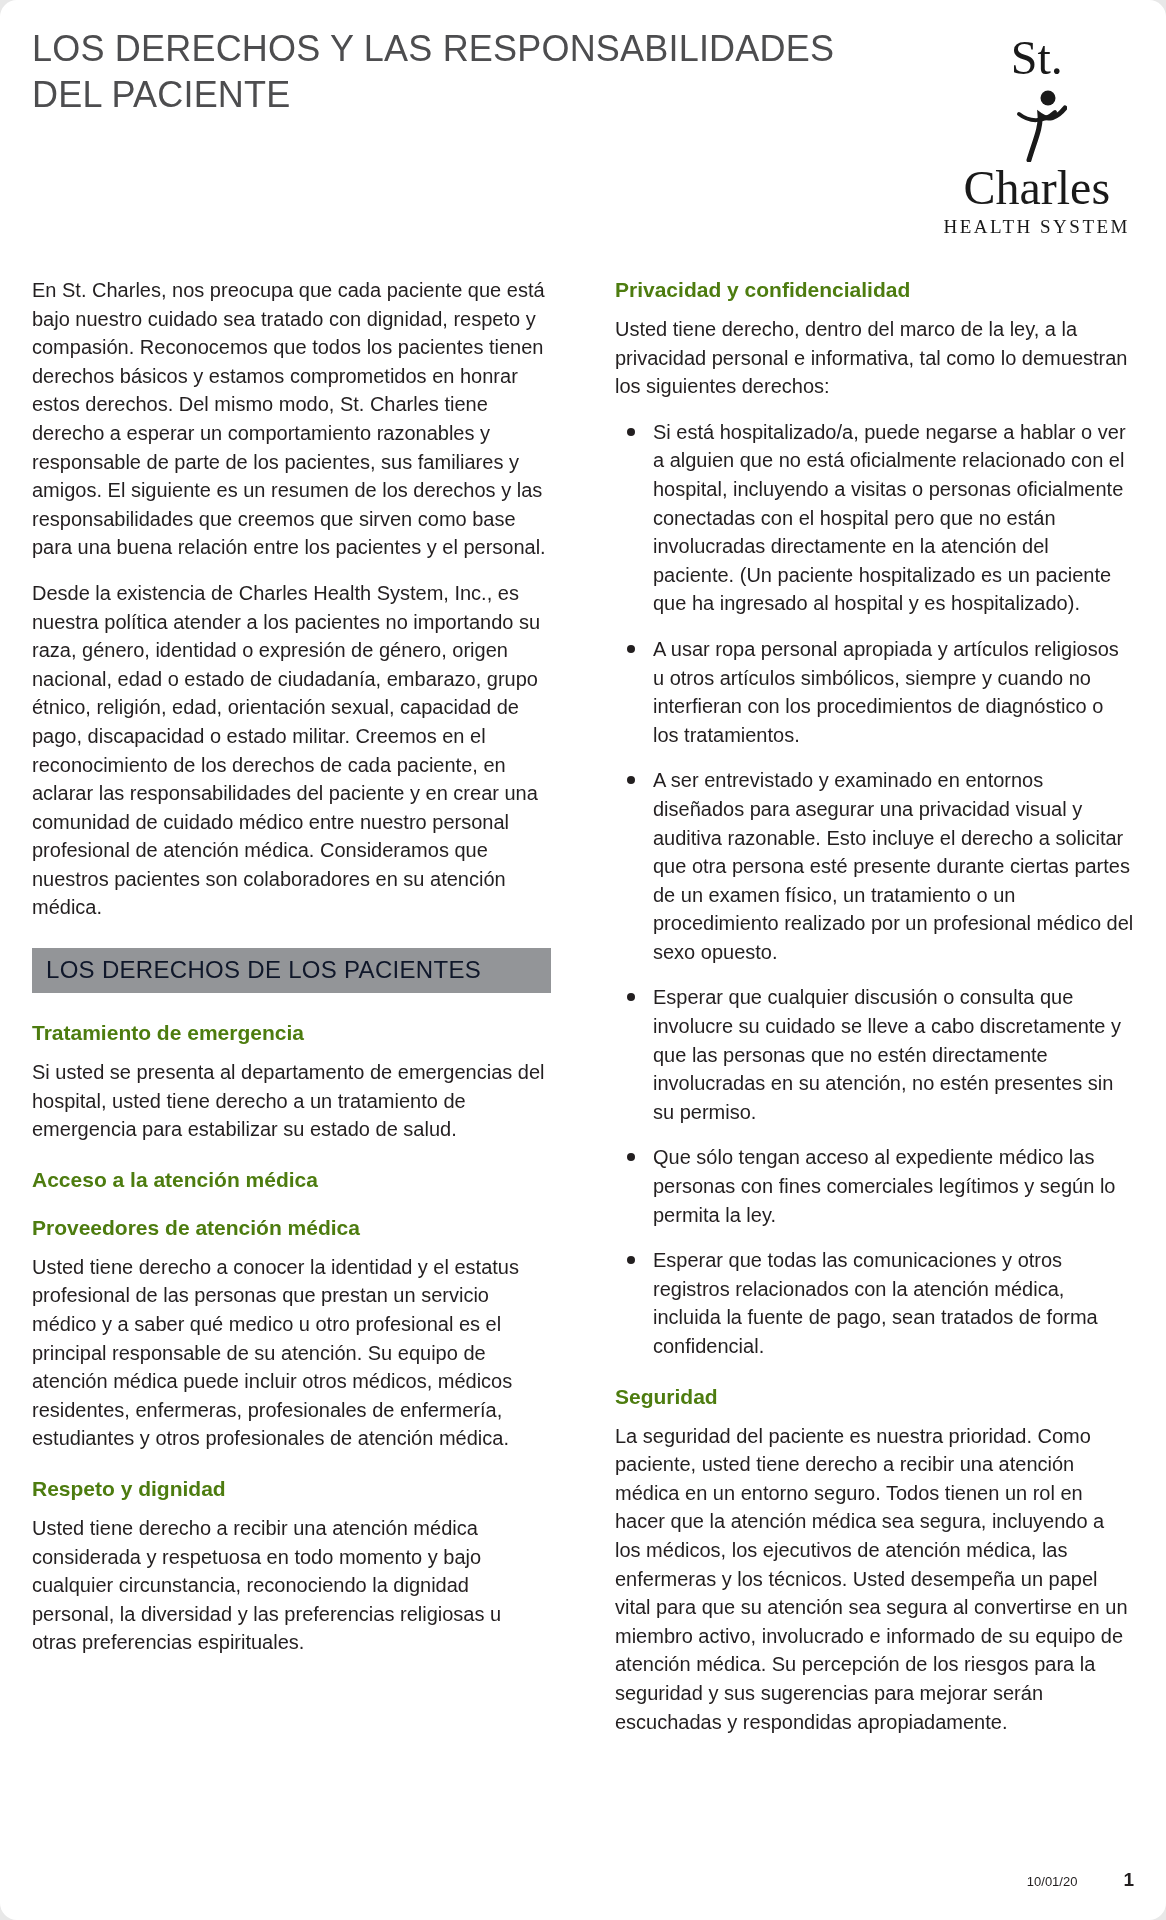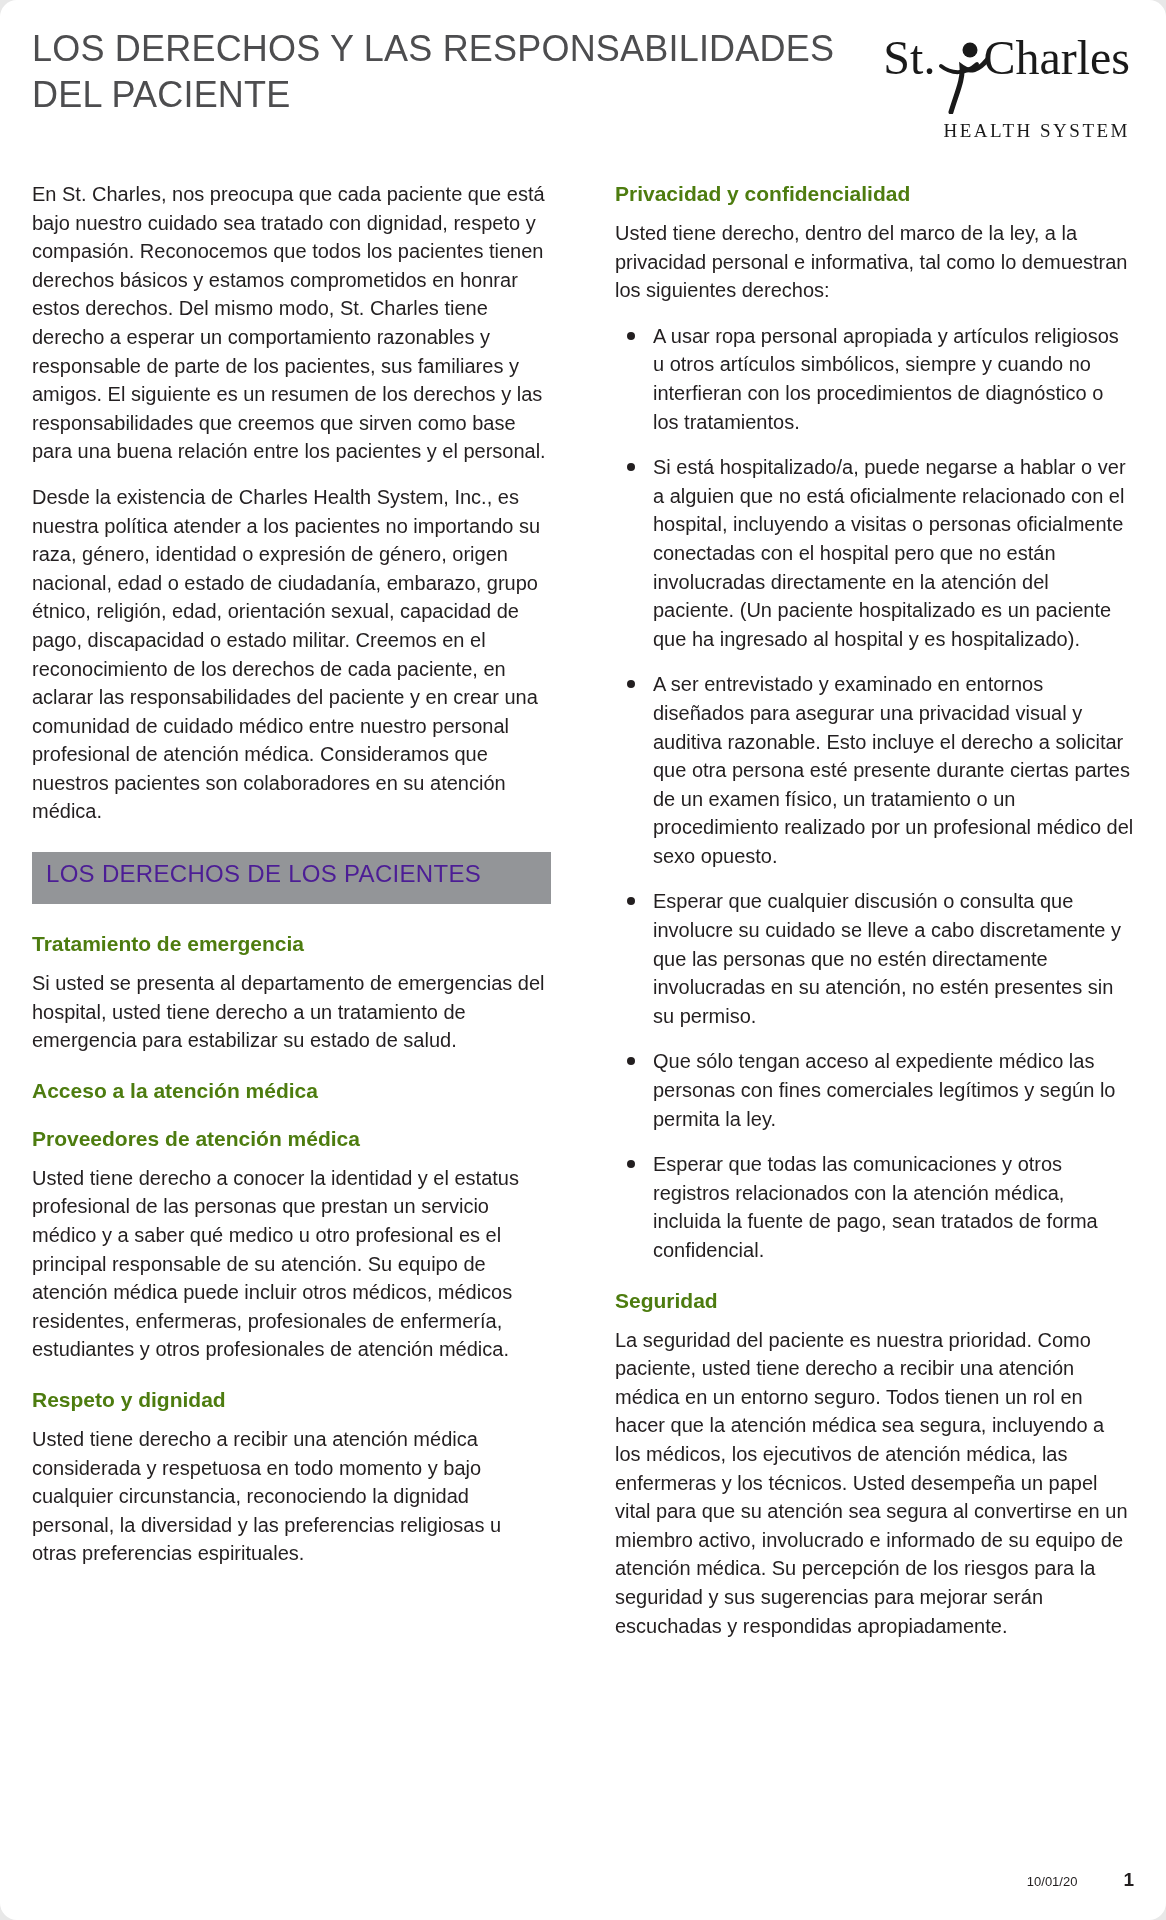--- a/index.html
+++ b/index.html
@@ -33,26 +33,27 @@
     text-transform: uppercase;
   }
   .logo {
     text-align: right;
     padding-top: 8px;
     padding-right: 4px;
     flex-shrink: 0;
   }
   .logo-top {
     display: flex;
-    align-items: flex-start;
+    align-items: center;
     justify-content: flex-end;
     font-family: "Liberation Serif", serif;
     font-size: 48px;
     color: #1a1a1a;
     line-height: 1;
+    flex-direction: column;
   }
   .logo-figure {
     margin: 0 -6px 0 2px;
     position: relative;
     top: 6px;
   }
   .logo-sub {
     font-family: "Liberation Serif", serif;
     font-size: 19px;
     letter-spacing: 2.5px;
@@ -69,23 +70,23 @@
 
   .body-text {
     font-size: 20px;
     line-height: 1.43;
     margin-bottom: 17px;
     color: #231f20;
   }
 
   .section-bar {
     background: #939598;
-    color: #4c1d95;
+    color: #0f172a;
     font-size: 24px;
-    padding: 8px 14px 16px 14px;
+    padding: 8px 14px 9px 14px;
     margin: 26px 0 28px 0;
     letter-spacing: 0.3px;
   }
 
   .subsection-heading {
     font-size: 21px;
     font-weight: 700;
     color: #4d7c0f;
     margin: 24px 0 13px 0;
   }
@@ -171,22 +172,22 @@
 
       <h3 class="subsection-heading">Respeto y dignidad</h3>
       <p class="body-text">Usted tiene derecho a recibir una atención médica considerada y respetuosa en todo momento y bajo cualquier circunstancia, reconociendo la dignidad personal, la diversidad y las preferencias religiosas u otras preferencias espirituales.</p>
     </div>
 
     <div class="col col-right">
       <h3 class="subsection-heading">Privacidad y confidencialidad</h3>
       <p class="body-text">Usted tiene derecho, dentro del marco de la ley, a la privacidad personal e informativa, tal como lo demuestran los siguientes derechos:</p>
 
       <ul class="bullet-list">
+        <li>Si está hospitalizado/a, puede negarse a hablar o ver a alguien que no está oficialmente relacionado con el hospital, incluyendo a visitas o personas oficialmente conectadas con el hospital pero que no están involucradas directamente en la atención del paciente. (Un paciente hospitalizado es un paciente que ha ingresado al hospital y es hospitalizado).</li>
         <li>A usar ropa personal apropiada y artículos religiosos u otros artículos simbólicos, siempre y cuando no interfieran con los procedimientos de diagnóstico o los tratamientos.</li>
-        <li>Si está hospitalizado/a, puede negarse a hablar o ver a alguien que no está oficialmente relacionado con el hospital, incluyendo a visitas o personas oficialmente conectadas con el hospital pero que no están involucradas directamente en la atención del paciente. (Un paciente hospitalizado es un paciente que ha ingresado al hospital y es hospitalizado).</li>
         <li>A ser entrevistado y examinado en entornos diseñados para asegurar una privacidad visual y auditiva razonable. Esto incluye el derecho a solicitar que otra persona esté presente durante ciertas partes de un examen físico, un tratamiento o un procedimiento realizado por un profesional médico del sexo opuesto.</li>
         <li>Esperar que cualquier discusión o consulta que involucre su cuidado se lleve a cabo discretamente y que las personas que no estén directamente involucradas en su atención, no estén presentes sin su permiso.</li>
         <li>Que sólo tengan acceso al expediente médico las personas con fines comerciales legítimos y según lo permita la ley.</li>
         <li>Esperar que todas las comunicaciones y otros registros relacionados con la atención médica, incluida la fuente de pago, sean tratados de forma confidencial.</li>
       </ul>
 
       <h3 class="subsection-heading">Seguridad</h3>
       <p class="body-text">La seguridad del paciente es nuestra prioridad. Como paciente, usted tiene derecho a recibir una atención médica en un entorno seguro. Todos tienen un rol en hacer que la atención médica sea segura, incluyendo a los médicos, los ejecutivos de atención médica, las enfermeras y los técnicos. Usted desempeña un papel vital para que su atención sea segura al convertirse en un miembro activo, involucrado e informado de su equipo de atención médica. Su percepción de los riesgos para la seguridad y sus sugerencias para mejorar serán escuchadas y respondidas apropiadamente.</p>
     </div>
 

